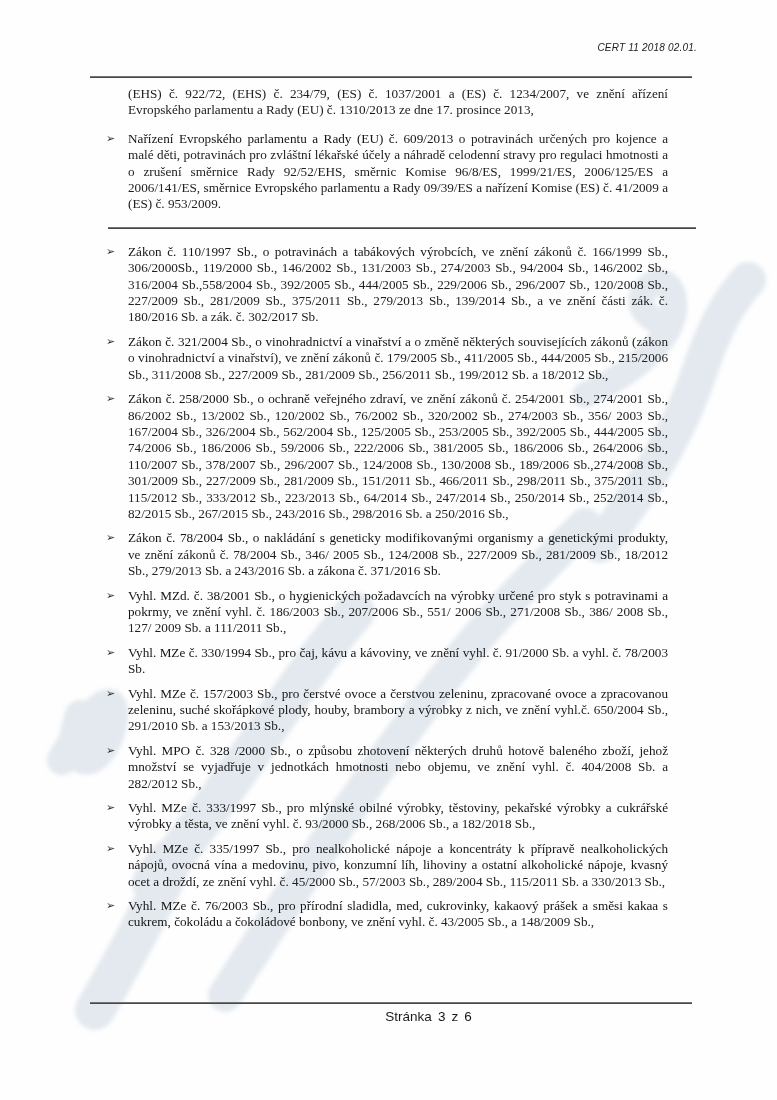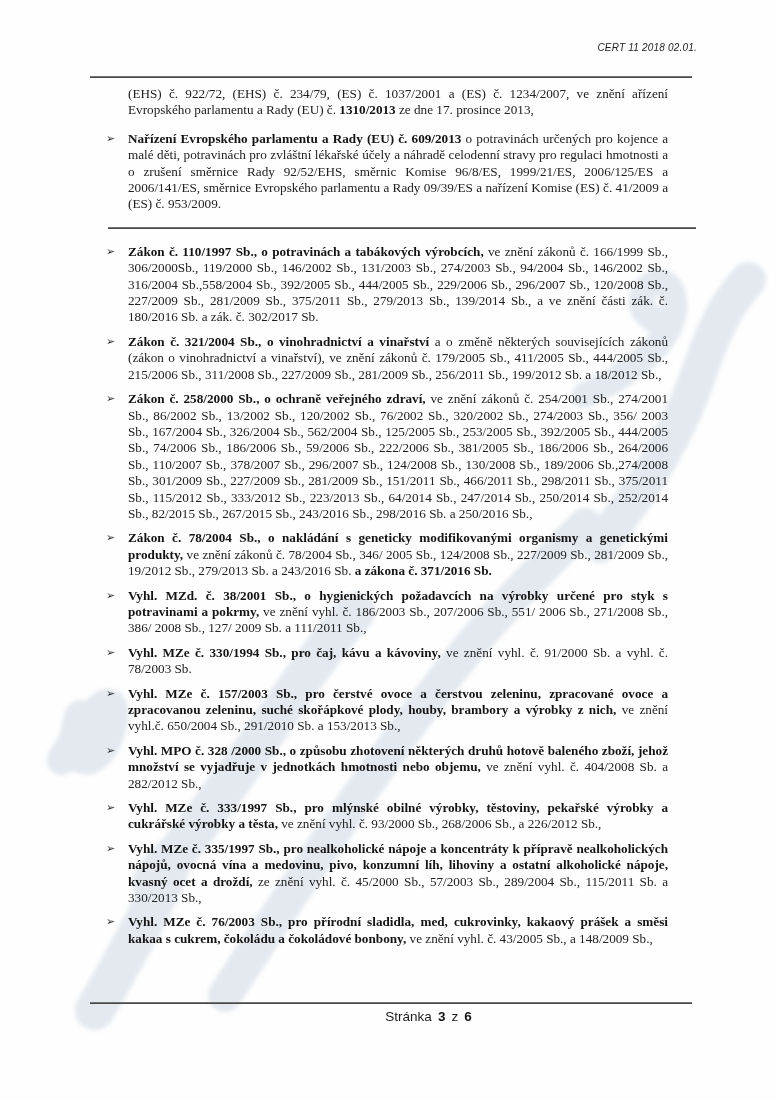--- a/index.html
+++ b/index.html
@@ -27,21 +27,21 @@
     font-size:13.2px;line-height:16.4px;text-align:justify;
     color:#212121;
   }
   .intro{padding-left:20px;margin:0 0 12px 0;}
   .li{position:relative;padding-left:20px;margin:0 0 8px 0;}
   .li .marker{
     position:absolute;left:-2px;top:0px;
     font-family:"DejaVu Sans", sans-serif;
     font-size:11px;color:#2a2a2a;
   }
-  .b{font-weight:700;color:#141414;}
+  .b{font-weight:400;color:#141414;}
   .rule-mid{height:2px;width:588px;background:linear-gradient(#8a8a8a,#323232);margin:14px 0 15px 0;}
   
   .ftr{
     position:absolute;top:1009px;left:0;width:777px;text-align:center;
     font-family:"Liberation Sans", sans-serif;font-size:13.5px;color:#1c1c1c;padding-left:40px;
   }
   .ftr span{display:inline-block;}
   .ftr .sp{margin:0 3px;}
 </style>
 </head>
@@ -74,31 +74,31 @@
     <div class="li"><span class="marker">➢</span><span class="b">Nařízení Evropského parlamentu a Rady (EU) č. 609/2013</span><span> o potravinách určených pro kojence a malé děti, potravinách pro zvláštní lékařské účely a náhradě celodenní stravy pro regulaci hmotnosti a o zrušení směrnice Rady 92/52/EHS, směrnic Komise 96/8/ES, 1999/21/ES, 2006/125/ES a 2006/141/ES, směrnice Evropského parlamentu a Rady 09/39/ES a nařízení Komise (ES) č. 41/2009 a (ES) č. 953/2009.</span><span class="b"></span></div>
 
     <div class="rule-mid"></div>
 
     <div class="li"><span class="marker">➢</span><span class="b">Zákon č. 110/1997 Sb., o potravinách a tabákových výrobcích,</span><span> ve znění zákonů č. 166/1999 Sb., 306/2000Sb., 119/2000 Sb., 146/2002 Sb., 131/2003 Sb., 274/2003 Sb., 94/2004 Sb., 146/2002 Sb., 316/2004 Sb.,558/2004 Sb., 392/2005 Sb., 444/2005 Sb., 229/2006 Sb., 296/2007 Sb., 120/2008 Sb., 227/2009 Sb., 281/2009 Sb., 375/2011 Sb., 279/2013 Sb., 139/2014 Sb., a ve znění části zák. č. 180/2016 Sb. a zák. č. 302/2017 Sb.</span><span class="b"></span></div>
 
     <div class="li"><span class="marker">➢</span><span class="b">Zákon č. 321/2004 Sb., o vinohradnictví a vinařství</span><span> a o změně některých souvisejících zákonů (zákon o vinohradnictví a vinařství), ve znění zákonů č. 179/2005 Sb., 411/2005 Sb., 444/2005 Sb., 215/2006 Sb., 311/2008 Sb., 227/2009 Sb., 281/2009 Sb., 256/2011 Sb., 199/2012 Sb. a 18/2012 Sb.,</span><span class="b"></span></div>
 
     <div class="li"><span class="marker">➢</span><span class="b">Zákon č. 258/2000 Sb., o ochraně veřejného zdraví,</span><span> ve znění zákonů č. 254/2001 Sb., 274/2001 Sb., 86/2002 Sb., 13/2002 Sb., 120/2002 Sb., 76/2002 Sb., 320/2002 Sb., 274/2003 Sb., 356/ 2003 Sb., 167/2004 Sb., 326/2004 Sb., 562/2004 Sb., 125/2005 Sb., 253/2005 Sb., 392/2005 Sb., 444/2005 Sb., 74/2006 Sb., 186/2006 Sb., 59/2006 Sb., 222/2006 Sb., 381/2005 Sb., 186/2006 Sb., 264/2006 Sb., 110/2007 Sb., 378/2007 Sb., 296/2007 Sb., 124/2008 Sb., 130/2008 Sb., 189/2006 Sb.,274/2008 Sb., 301/2009 Sb., 227/2009 Sb., 281/2009 Sb., 151/2011 Sb., 466/2011 Sb., 298/2011 Sb., 375/2011 Sb., 115/2012 Sb., 333/2012 Sb., 223/2013 Sb., 64/2014 Sb., 247/2014 Sb., 250/2014 Sb., 252/2014 Sb., 82/2015 Sb., 267/2015 Sb., 243/2016 Sb., 298/2016 Sb. a 250/2016 Sb.,</span><span class="b"></span></div>
 
-    <div class="li"><span class="marker">➢</span><span class="b">Zákon č. 78/2004 Sb., o nakládání s geneticky modifikovanými organismy a genetickými produkty,</span><span> ve znění zákonů č. 78/2004 Sb., 346/ 2005 Sb., 124/2008 Sb., 227/2009 Sb., 281/2009 Sb., 19/2012 Sb., 279/2013 Sb. a 243/2016 Sb.</span><span class="b"> a zákona č. 371/2016 Sb.</span></div>
+    <div class="li"><span class="marker">➢</span><span class="b">Zákon č. 78/2004 Sb., o nakládání s geneticky modifikovanými organismy a genetickými produkty,</span><span> ve znění zákonů č. 78/2004 Sb., 346/ 2005 Sb., 124/2008 Sb., 227/2009 Sb., 281/2009 Sb., 18/2012 Sb., 279/2013 Sb. a 243/2016 Sb.</span><span class="b"> a zákona č. 371/2016 Sb.</span></div>
 
     <div class="li"><span class="marker">➢</span><span class="b">Vyhl. MZd. č. 38/2001 Sb., o hygienických požadavcích na výrobky určené pro styk s potravinami a pokrmy,</span><span> ve znění vyhl. č. 186/2003 Sb., 207/2006 Sb., 551/ 2006 Sb., 271/2008 Sb., 386/ 2008 Sb., 127/ 2009 Sb. a  111/2011 Sb.,</span><span class="b"></span></div>
 
     <div class="li"><span class="marker">➢</span><span class="b">Vyhl. MZe č. 330/1994 Sb., pro čaj, kávu a kávoviny,</span><span> ve znění vyhl. č. 91/2000 Sb. a vyhl. č. 78/2003 Sb.</span><span class="b"></span></div>
 
     <div class="li"><span class="marker">➢</span><span class="b">Vyhl. MZe č. 157/2003 Sb., pro čerstvé ovoce a čerstvou zeleninu, zpracované ovoce a zpracovanou zeleninu, suché skořápkové plody, houby, brambory a výrobky z nich,</span><span> ve znění vyhl.č. 650/2004 Sb., 291/2010 Sb. a 153/2013 Sb.,</span><span class="b"></span></div>
 
     <div class="li"><span class="marker">➢</span><span class="b">Vyhl. MPO č. 328 /2000 Sb., o způsobu zhotovení některých druhů hotově baleného zboží, jehož množství se vyjadřuje v jednotkách hmotnosti nebo objemu,</span><span> ve znění vyhl. č. 404/2008 Sb. a 282/2012 Sb.,</span><span class="b"></span></div>
 
-    <div class="li"><span class="marker">➢</span><span class="b">Vyhl. MZe č. 333/1997 Sb., pro mlýnské obilné výrobky, těstoviny, pekařské výrobky a cukrářské výrobky a těsta,</span><span> ve znění vyhl. č. 93/2000 Sb., 268/2006 Sb., a 226/2012 Sb.,</span><span class="b"></span></div>
+    <div class="li"><span class="marker">➢</span><span class="b">Vyhl. MZe č. 333/1997 Sb., pro mlýnské obilné výrobky, těstoviny, pekařské výrobky a cukrářské výrobky a těsta,</span><span> ve znění vyhl. č. 93/2000 Sb., 268/2006 Sb., a 182/2018 Sb.,</span><span class="b"></span></div>
 
     <div class="li"><span class="marker">➢</span><span class="b">Vyhl. MZe č. 335/1997 Sb., pro nealkoholické nápoje a koncentráty k přípravě nealkoholických nápojů, ovocná vína a medovinu, pivo, konzumní líh, lihoviny a ostatní alkoholické nápoje, kvasný ocet a droždí,</span><span> ze znění vyhl. č. 45/2000 Sb., 57/2003 Sb., 289/2004 Sb., 115/2011 Sb. a 330/2013 Sb.,</span><span class="b"></span></div>
 
     <div class="li"><span class="marker">➢</span><span class="b">Vyhl. MZe č. 76/2003 Sb., pro přírodní sladidla, med, cukrovinky, kakaový prášek a směsi kakaa s cukrem, čokoládu a čokoládové bonbony,</span><span> ve znění vyhl. č. 43/2005 Sb., a 148/2009 Sb.,</span><span class="b"></span></div>
 
   </div>
 
   <div class="rule rule-bottom"></div>
   <div class="ftr">
     <span>Stránka</span><span class="sp"></span><span class="b">3</span><span class="sp"></span><span>z</span><span class="sp"></span><span class="b">6</span>

